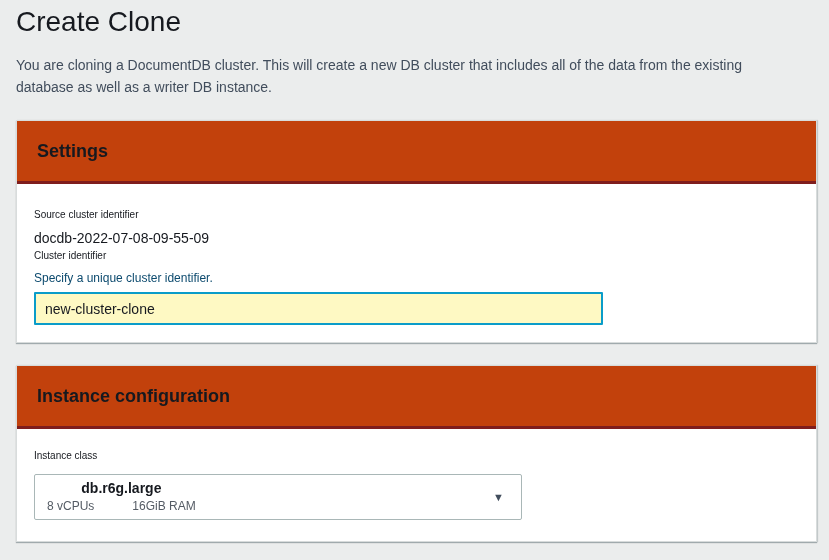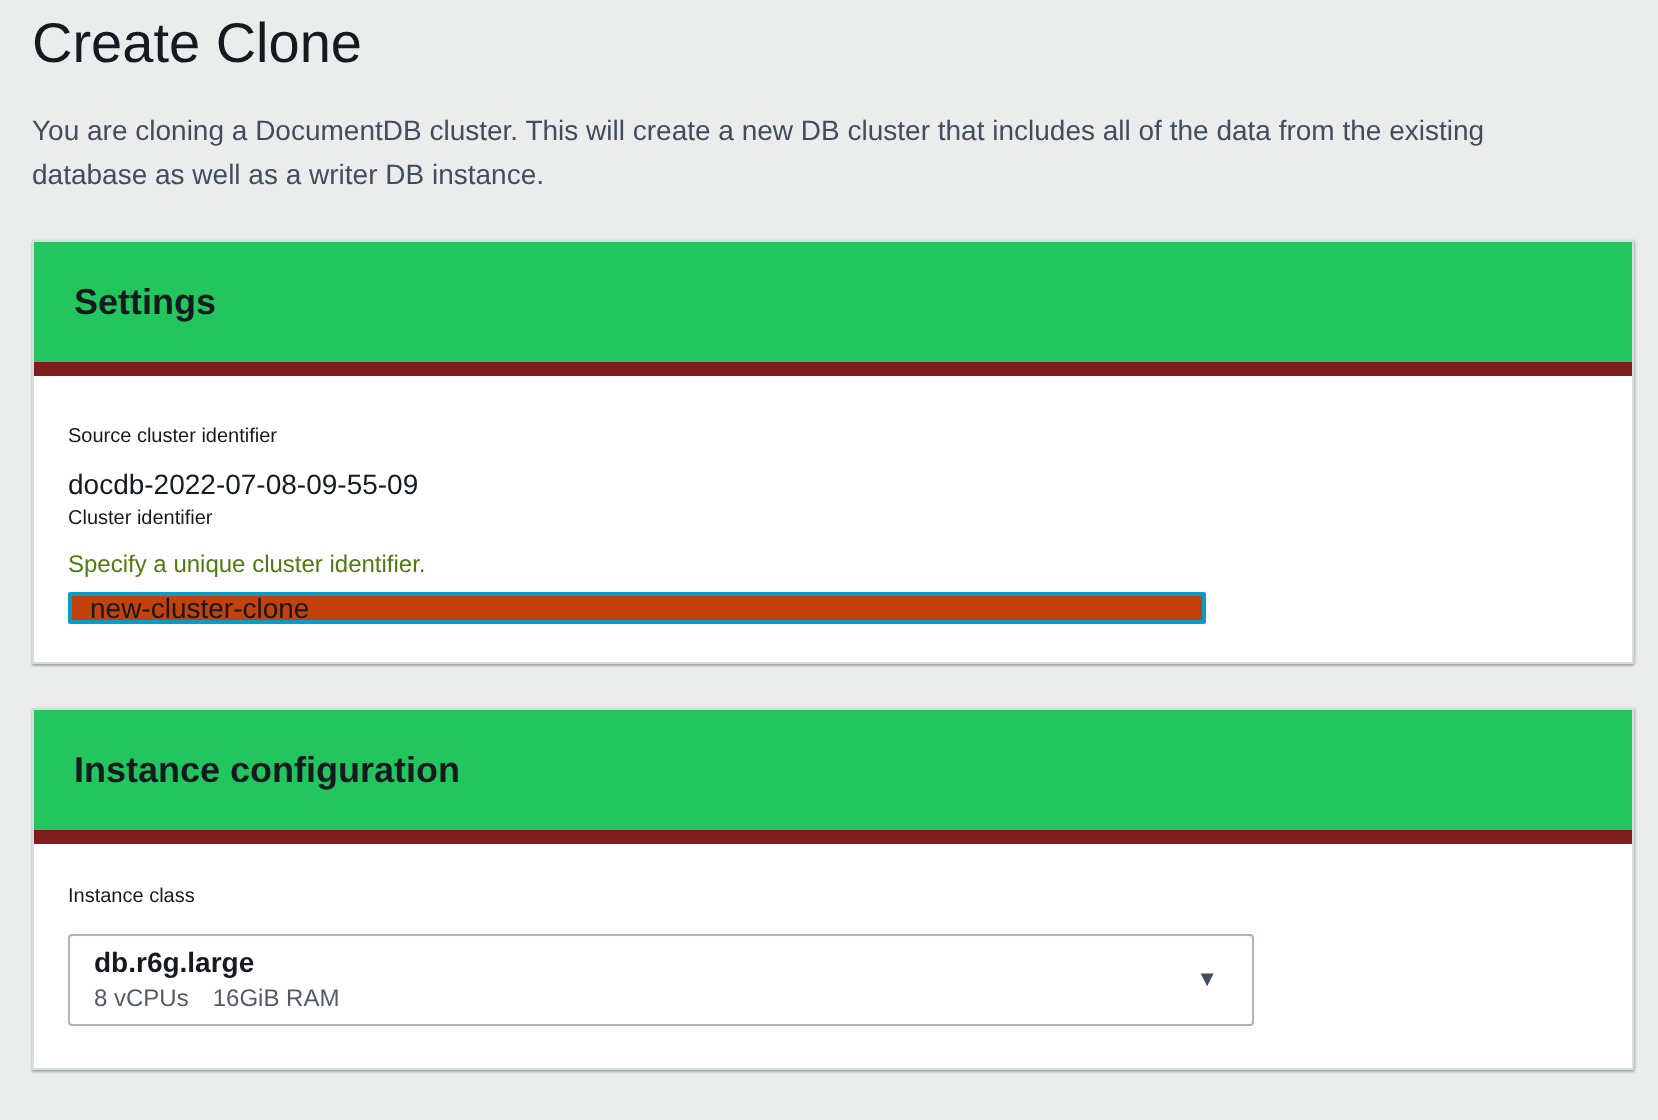--- a/index.html
+++ b/index.html
@@ -31,22 +31,22 @@
 
   .card {
     width: 801px;
     background: #ffffff;
     border: 1px solid #d8dcdc;
     box-shadow: 0 1px 1px rgba(0,28,36,0.30), 1px 0 1px rgba(0,28,36,0.12);
   }
   .card + .card { margin-top: 22px; }
 
   .card-header {
-    background: #22c55e;
-    border-bottom: 7px solid #7f1d1d;
+    background: #c2410c;
+    border-bottom: 3px solid #7f1d1d;
     padding: 19px 20px;
   }
   .card-header h2 {
     margin: 0;
     font-size: 18px;
     font-weight: 700;
     line-height: 22px;
     color: #16191f;
   }
   .card-body { padding: 22px 20px 17px 17px; }
@@ -61,64 +61,65 @@
   }
   .static-value {
     font-size: 14px;
     line-height: 18px;
     color: #16191f;
   }
   .field-group { }
   .field-hint {
     font-size: 12px;
     line-height: 16px;
-    color: #4d7c0f;
+    color: #0c4a6e;
     margin: 0 0 6px 0;
   }
 
   .text-input {
     width: 569px;
-    height: 16px;
+    height: 33px;
     border: 2px solid #0a9cc9;
     border-radius: 1px;
     padding: 0 9px;
     font-family: "Liberation Sans", "DejaVu Sans", sans-serif;
     font-size: 14px;
     color: #16191f;
     outline: none;
-    background: #c2410c;
+    background: #fef9c3;
   }
 
   .instance-label { margin-bottom: 9px; }
 
   .select-control {
-    width: 593px;
+    width: 488px;
     height: 46px;
     background: #ffffff;
     border: 1px solid #a9b7b7;
     border-radius: 2px;
     display: flex;
     align-items: center;
     justify-content: space-between;
     padding: 0 17px 0 12px;
     cursor: pointer;
+    text-align: center;
   }
   .select-main {
     font-size: 14px;
     font-weight: 700;
     line-height: 17px;
     color: #16191f;
   }
   .select-sub {
     font-size: 12px;
     line-height: 15px;
     color: #545b64;
     margin-top: 2px;
   }
-  .select-sub span + span { margin-left: 12px; }
+  .select-sub span + span { margin-left: 38px; }
   .select-arrow {
     font-size: 11px;
     color: #414d5c;
     flex: none;
     margin-left: 12px;
   }
 </style>
 </head>
 <body>
 

